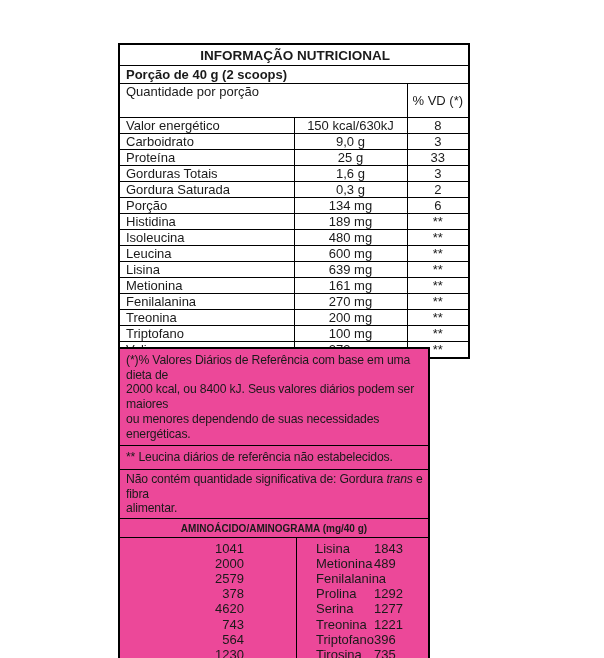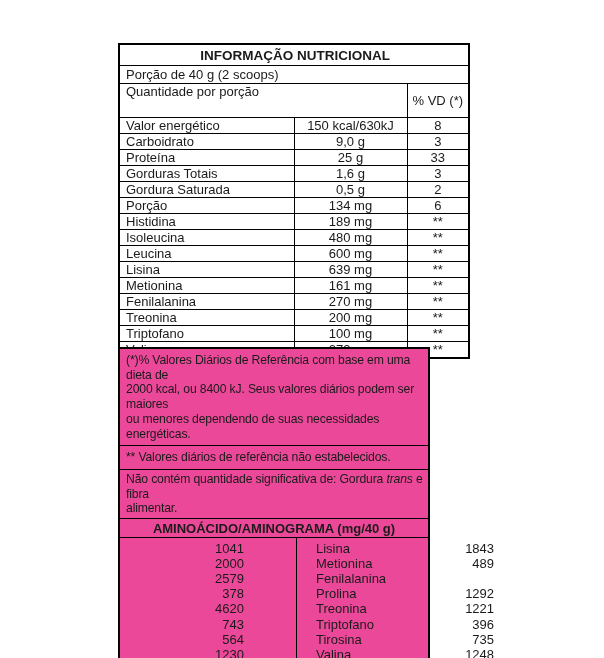--- a/index.html
+++ b/index.html
@@ -10,48 +10,48 @@
   }
 
   
   table.t1 {
     position:absolute; left:118px; top:43px; width:352px;
     border-collapse:collapse; table-layout:fixed;
     border:2px solid #000;
   }
   .t1 td, .t1 th { border:1px solid #000; font-size:13px; font-weight:normal; vertical-align:middle; overflow:hidden; white-space:nowrap; }
   .t1 th.title { text-align:center; font-weight:bold; font-size:13.5px; padding:2px 4px 2px 6px; height:16px; }
-  .t1 td.serving { padding:1px 4px 1px 6px; height:15px; }
+  .t1 td.serving { padding:1px 4px 1px 6px; height:15px;font-weight:bold; }
   .t1 td.qhead { padding:0 4px 18px 6px; height:14px; }
   .t1 td.nm { text-align:left; padding:0 4px 0 6px; height:14.2px;margin-top:32px; }
   .t1 td.ct { text-align:center; padding:0 2px; height:14.2px; }
 
   
   .block2 {
     position:absolute; left:118px; top:347px; width:312px;
     border:2px solid #000; box-sizing:border-box; background:#ec4899;
   }
   .note {
     font-size:12.2px; line-height:14.7px; letter-spacing:-0.15px;
     padding:4px 5px 4px 6px; border-bottom:1px solid #000;
     white-space:pre-line;
   }
   .note.n3 { padding:2px 5px 2px 6px; }
   .amino-header {
-    font-weight:bold; font-size:13px; text-align:center;
+    font-weight:bold; font-size:10px; text-align:center;
     line-height:15px; padding:2px 0 1px 0; border-bottom:1px solid #000;
   }
   .amino-grid { display:flex; }
   .half { padding:3px 0 4px 0; }
   .half-left { width:176px; border-right:1px solid #000; }
   .half-right { flex:1; }
   .arow { display:flex; height:15.1px; align-items:center; font-size:13px;padding-left:12px; }
   .an { flex:1; padding-left:7px; white-space:nowrap; overflow:hidden; }
   .half-left  .av { width:105px; text-align:right; padding-right:60px; flex:none; }
-  .half-right .av { width:120px; text-align:right; padding-right:25px; flex:none; }
+  .half-right .av { width:120px; text-align:left; padding-right:25px; flex:none; }
 </style>
 </head>
 <body>
 
 <div class="canvas">
 
   <table class="t1">
     <colgroup>
         <col style="width:175px">
         <col style="width:113px">
@@ -83,21 +83,21 @@
           <td class="ct">25 g</td>
           <td class="ct">33</td>
         </tr>
     <tr>
           <td class="nm">Gorduras Totais</td>
           <td class="ct">1,6 g</td>
           <td class="ct">3</td>
         </tr>
     <tr>
           <td class="nm">Gordura Saturada</td>
-          <td class="ct">0,5 g</td>
+          <td class="ct">0,3 g</td>
           <td class="ct">2</td>
         </tr>
     <tr>
           <td class="nm">Porção</td>
           <td class="ct">134 mg</td>
           <td class="ct">6</td>
         </tr>
     <tr>
           <td class="nm">Histidina</td>
           <td class="ct">189 mg</td>
@@ -143,21 +143,21 @@
           <td class="ct">273 mg</td>
           <td class="ct">**</td>
         </tr>
   </tbody>
     </table>
 
   <div class="block2">
     <div class="note">(*)% Valores Diários de Referência com base em uma dieta de
 2000 kcal, ou 8400 kJ. Seus valores diários podem ser maiores
 ou menores dependendo de suas necessidades energéticas.</div>
-    <div class="note">** Valores diários de referência não estabelecidos.</div>
+    <div class="note">** Leucina diários de referência não estabelecidos.</div>
     <div class="note n3"><span>Não contém quantidade significativa de: Gordura </span><i>trans</i><span> e fibra
 alimentar.</span></div>
 
     <div class="amino-header">AMINOÁCIDO/AMINOGRAMA (mg/40 g)</div>
 
     <div class="amino-grid">
       <div class="half half-left">
         <div class="arow">
             <span class="an">Alanina</span>
             <span class="av">1041</span>
@@ -203,20 +203,24 @@
         <div class="arow">
             <span class="an">Metionina</span>
             <span class="av">489</span>
           </div>
         <div class="arow">
             <span class="an">Fenilalanina</span>
           </div>
         <div class="arow">
             <span class="an">Prolina</span>
             <span class="av">1292</span>
+          </div>
+        <div class="arow">
+            <span class="an">Serina</span>
+            <span class="av">1277</span>
           </div>
         <div class="arow">
             <span class="an">Treonina</span>
             <span class="av">1221</span>
           </div>
         <div class="arow">
             <span class="an">Triptofano</span>
             <span class="av">396</span>
           </div>
         <div class="arow">

